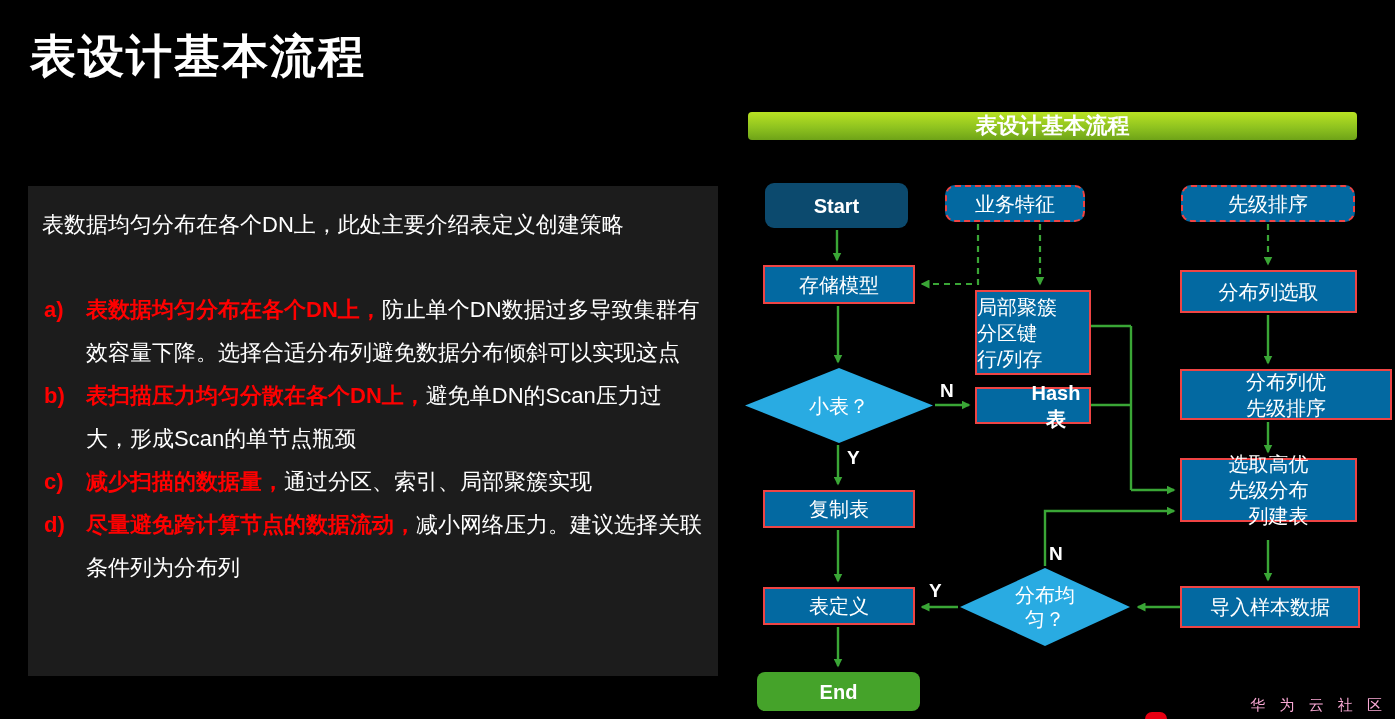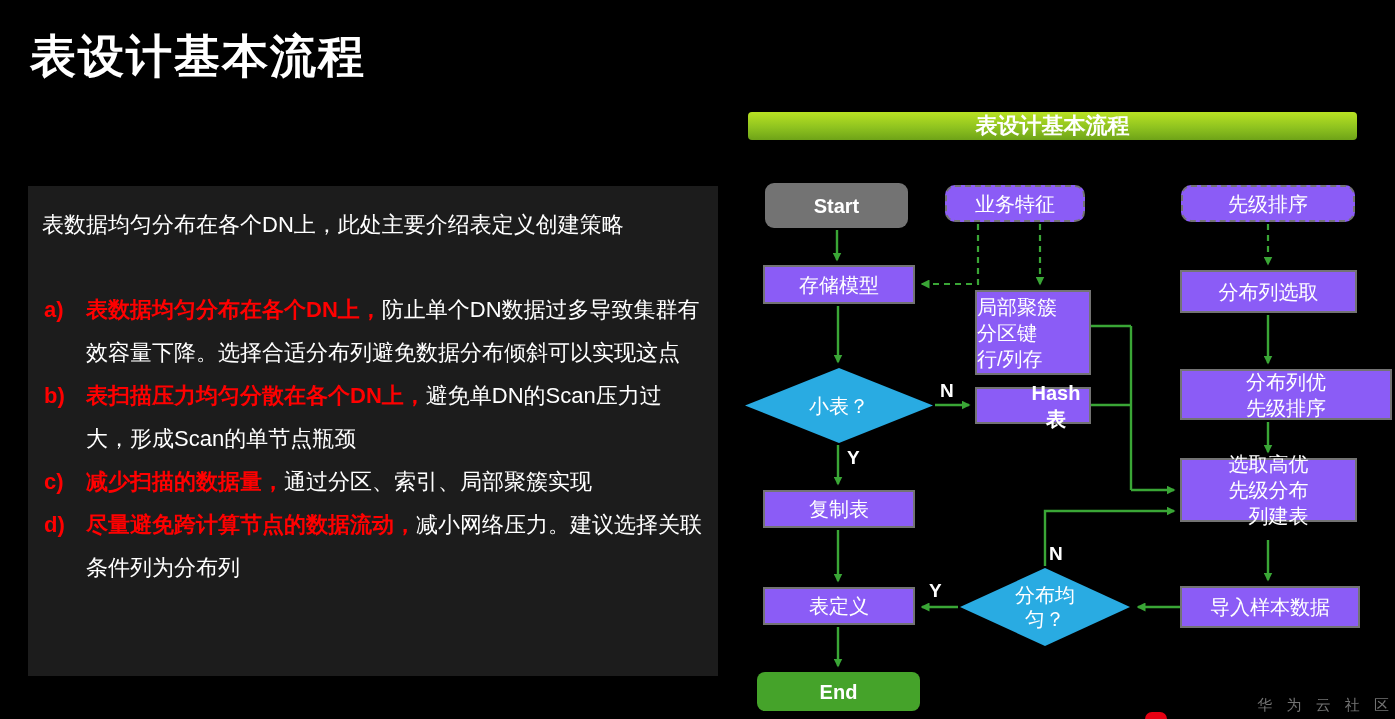--- a/index.html
+++ b/index.html
@@ -27,41 +27,41 @@
   .flow-titlebar{
     position:absolute;left:748px;top:112px;width:609px;height:28px;
     background:linear-gradient(to bottom,#b9e223 0%,#8fc31f 55%,#6ea318 100%);
     border-radius:4px;
     display:flex;align-items:center;justify-content:center;
     font-size:22px;font-weight:bold;color:#fff;
   }
   svg.connectors{position:absolute;left:0;top:0;z-index:1;pointer-events:none;}
   .node{
     position:absolute;z-index:2;box-sizing:border-box;
-    background:#8b5cf6;border:2px solid #737373;
+    background:#0369a1;border:2px solid #ef4444;
     display:flex;align-items:center;justify-content:center;
     text-align:center;font-size:20px;color:#fff;white-space:pre-line;
     line-height:26px;
   }
   .node.dashed{border-style:dashed;border-radius:10px;}
-  .node.start{background:#737373;border:none;border-radius:9px;font-weight:bold;}
+  .node.start{background:#0c4a6e;border:none;border-radius:9px;font-weight:bold;}
   .node.end{background:#45a32a;border:none;border-radius:8px;font-weight:bold;}
   .node.diamond{
     background:#29abe2;border:none;
     clip-path:polygon(50% 0,100% 50%,50% 100%,0 50%);
     line-height:24px;
   }
   .node.leftalign{justify-content:flex-start;text-align:left;}
   .node.bold{font-weight:bold;}
   .edge-label{
     position:absolute;z-index:3;color:#fff;font-size:19px;font-weight:bold;
   }
   .watermark{
-    position:absolute;right:1px;bottom:4px;z-index:3;
-    color:#737373;font-size:15px;letter-spacing:5px;
+    position:absolute;right:8px;bottom:4px;z-index:3;
+    color:#f9a8d4;font-size:15px;letter-spacing:5px;
   }
   .logo-fragment{
     position:absolute;left:1145px;top:712px;width:22px;height:7px;z-index:3;
     background:#e60012;border-radius:11px 11px 0 0;
   }
 </style>
 </head>
 <body>
 
 <div class="slide-title">表设计基本流程</div>

